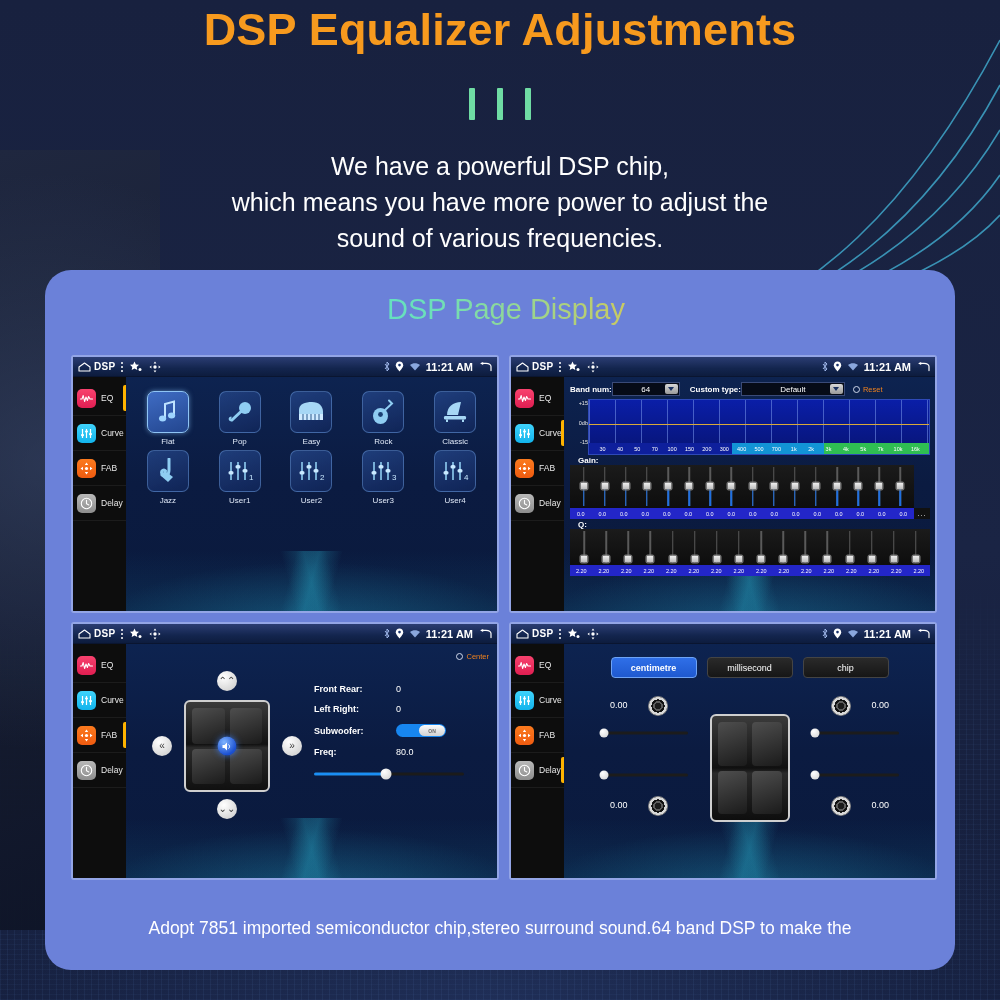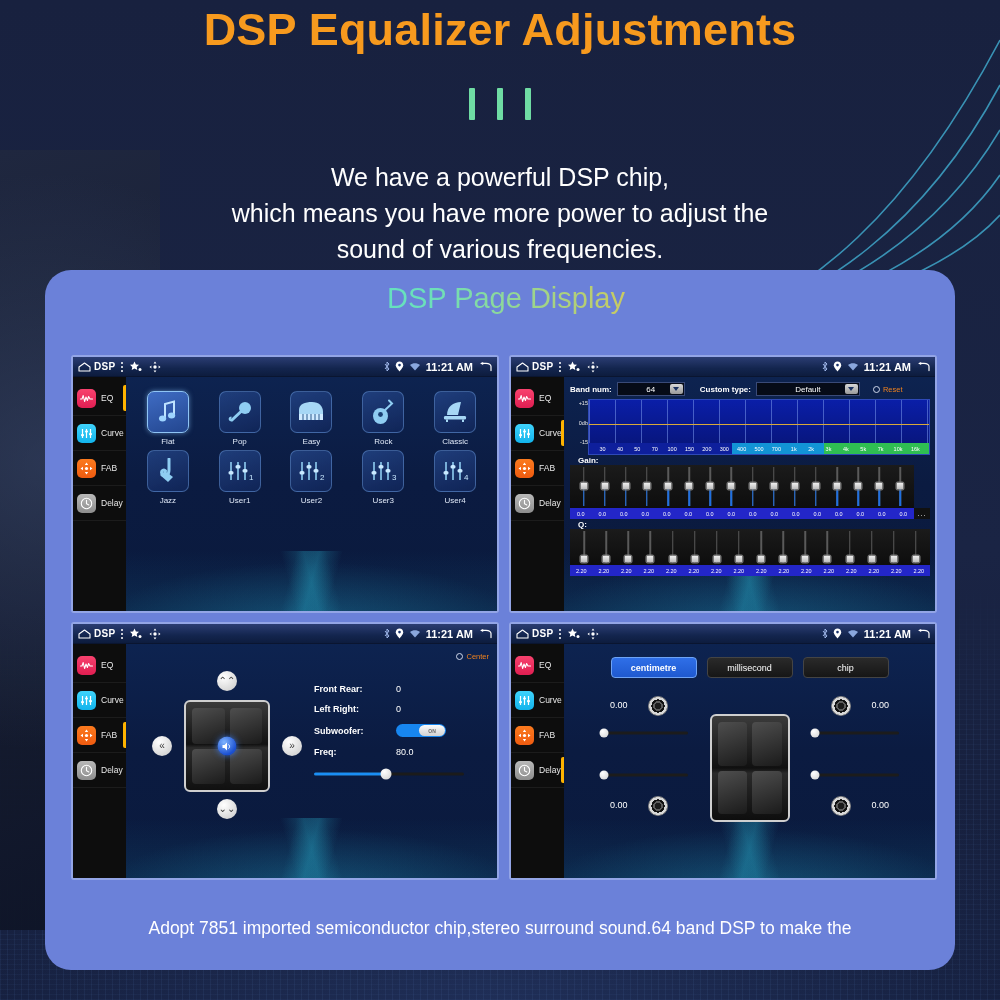--- a/index.html
+++ b/index.html
@@ -39,30 +39,30 @@
 
   
   .header { position: absolute; top: 0; left: 0; width: 1000px; text-align: center; z-index: 5; }
   .title {
     font-size: 45px; font-weight: bold; color: #f79a1e; letter-spacing: .2px;
     line-height: 56px; padding-top: 2px;
   }
   .ticks { margin: 30px auto 0; display: flex; justify-content: center; gap: 22px; }
   .ticks i { display: block; width: 6px; height: 32px; background: #6fdca4; border-radius: 1px; }
   .subtitle {
-    margin-top: 39px; color: #ffffff; font-size: 25px; line-height: 36px; font-weight: 400;
+    margin-top: 28px; color: #ffffff; font-size: 25px; line-height: 36px; font-weight: 400;
   }
 
   
   .card {
     position: absolute; left: 45px; top: 270px; width: 910px; height: 700px;
     background: #6b81d9; border-radius: 26px; z-index: 4;
   }
   .card-title {
-    text-align: center; padding-top: 12px; font-size: 29px; font-weight: 500;
+    text-align: center; padding-top: 23px; font-size: 29px; font-weight: 500;
     background: linear-gradient(90deg, #2ee6e6 0%, #6de0b9 42%, #efc13e 72%, #f5b81f 100%);
     -webkit-background-clip: text; background-clip: text; color: transparent; margin-left: 12px;
   }
 
   .grid {
     position: absolute; left: 26px; top: 85px; width: 860px;
     display: grid; grid-template-columns: 430px 430px; gap: 0px 8px;
   }
 
   
@@ -126,21 +126,21 @@
   }
   .ptile.sel {
     background: linear-gradient(160deg,#3f6cc4,#23468f);
     border: 1px solid #8fc4f5;
     box-shadow: 0 0 5px rgba(140,200,255,.55);
   }
   .plabel { color: #dfe8f7; font-size: 8px; margin-top: 4px; }
 
   
   .curve-wrap { padding: 5px 5px 0 6px; position: relative; z-index: 2; }
-  .curve-top { display: flex; align-items: center; gap: 5px; font-size: 8px; color: #fff; }
+  .curve-top { display: flex; align-items: center; font-size: 8px; color: #fff; }
   .fld-label { font-weight: bold; font-size: 8px; }
   .select {
     background: #060b18; border: 1px solid #3a4a78; height: 14px; display: flex;
     align-items: center; justify-content: center; position: relative; color: #fff; font-size: 8px;
   }
   .sel-band { width: 68px; } .sel-type { width: 104px; }
   .caret {
     position: absolute; right: 1px; top: 1px; width: 13px; height: 10px;
     background: linear-gradient(180deg,#d8d8d8,#9a9a9a); border-radius: 2px;
     display: flex; align-items: center; justify-content: center;

